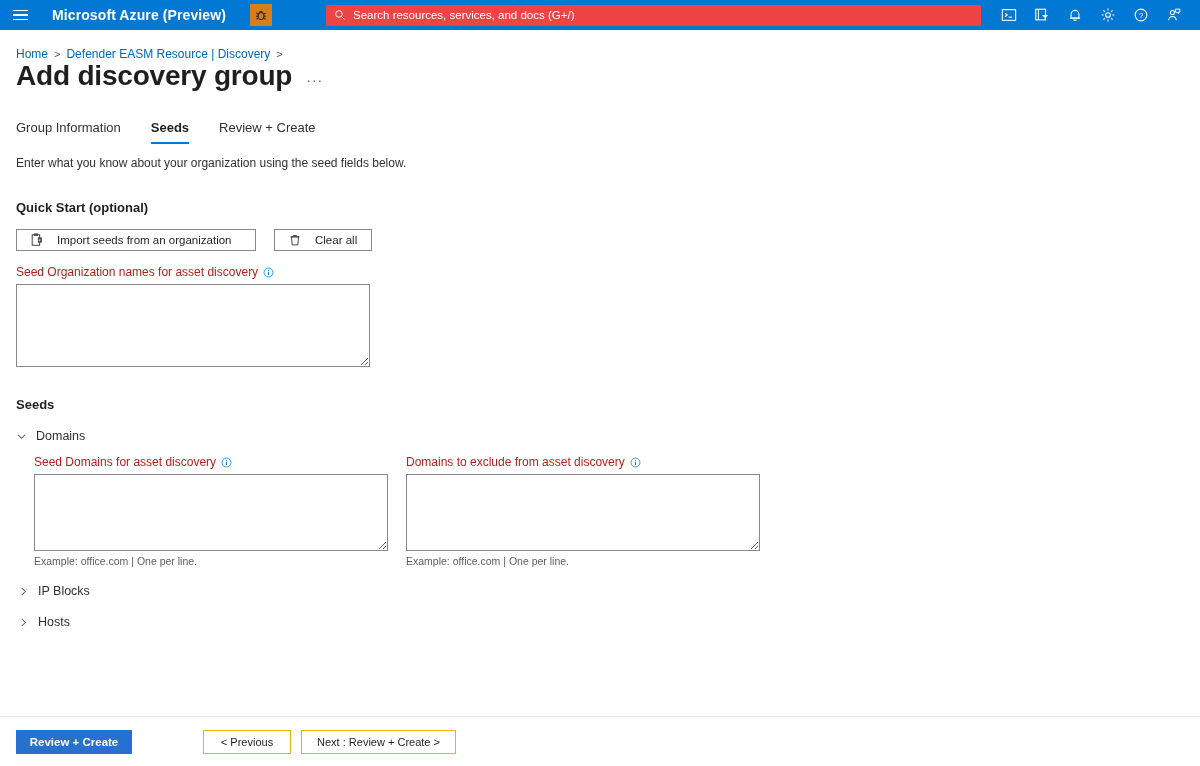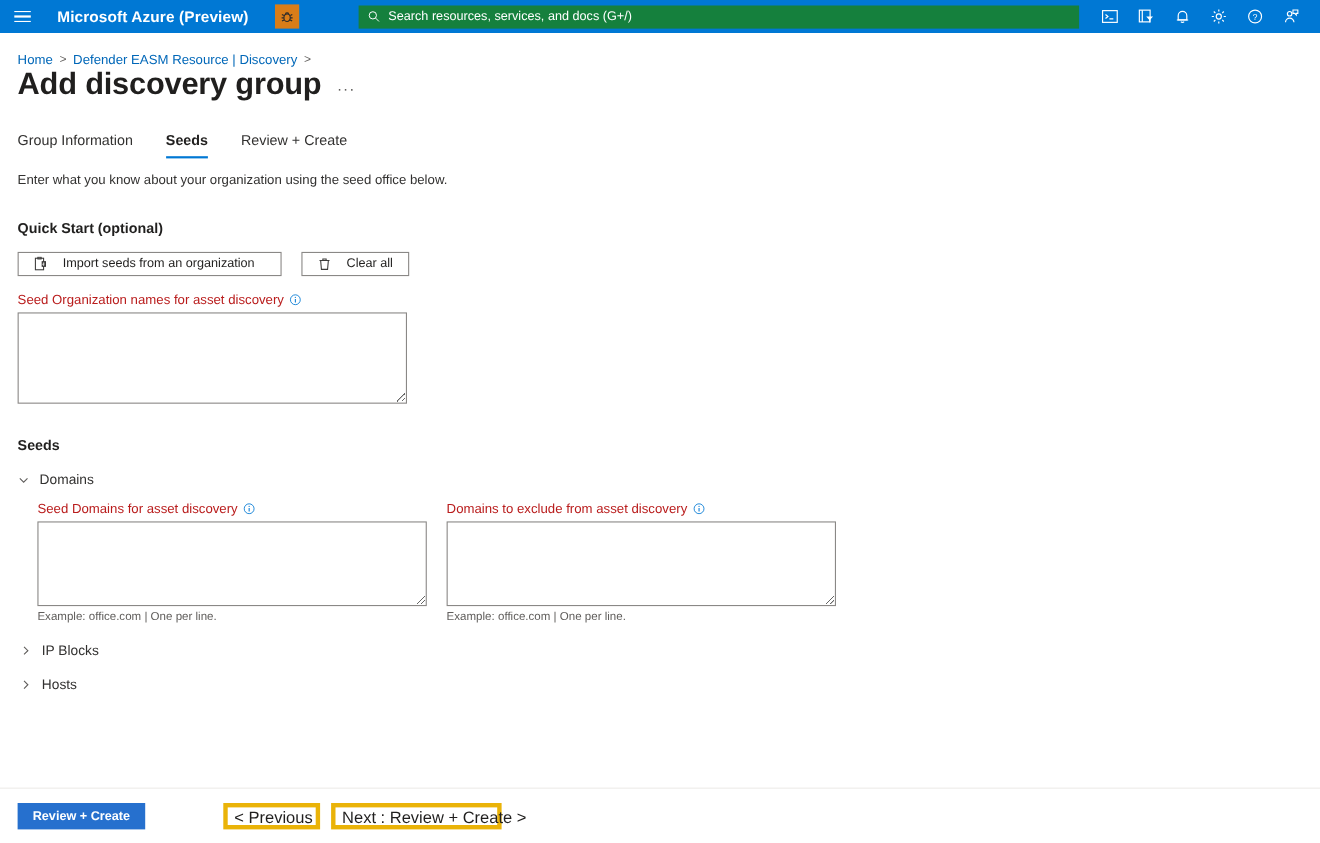--- a/index.html
+++ b/index.html
@@ -43,21 +43,21 @@
     background: #d97d18;
     margin-left: 24px;
     display: flex; align-items: center; justify-content: center;
     cursor: pointer;
   }
   .search-wrap {
     position: absolute;
     left: 326px;
     width: 655px;
     height: 21px;
-    background: #15803d;
+    background: #ef4444;
     display: flex;
     align-items: center;
     padding: 0 8px;
   }
   .search-icon { flex: 0 0 auto; display:flex; align-items:center; }
   .search-text {
     font-size: 11.5px;
     color: #ffffff;
     margin-left: 7px;
     white-space: nowrap;
@@ -260,23 +260,23 @@
     height: 24px;
     width: 116px;
     font-size: 11.5px;
     font-weight: bold;
     font-family: "Liberation Sans", sans-serif;
     cursor: pointer;
   }
   .btn-secondary {
     background: #ffffff;
     color: #201f1e;
-    border: 4px solid #eab308;
+    border: 1px solid #eab308;
     height: 24px;
-    font-size: 15px;
+    font-size: 11px;
     font-family: "Liberation Sans", sans-serif;
     cursor: pointer;
     white-space: nowrap;
   }
   #btn-previous { width: 88px; margin-left: 71px; }
   #btn-next { width: 155px; margin-left: 10px; }
 </style>
 </head>
 <body>
 
@@ -379,21 +379,21 @@
     <div class="page-title">Add discovery group</div>
     <div class="title-ellipsis">···</div>
   </div>
 
   <div class="tabs">
     <div class="tab">Group Information</div>
     <div class="tab active">Seeds</div>
     <div class="tab">Review + Create</div>
   </div>
 
-  <div class="section-sub">Enter what you know about your organization using the seed office below.</div>
+  <div class="section-sub">Enter what you know about your organization using the seed fields below.</div>
 
   <div class="group-title">Quick Start (optional)</div>
   <div class="btn-row">
     <div class="qbtn" id="btn-import">
       <span class="qicon">
         <svg width="14" height="14" viewBox="0 0 16 16" aria-hidden="true">
           <rect x="2.5" y="2" width="8.5" height="12" fill="none" stroke="#3b3a39" stroke-width="1.1"></rect>
           <rect x="5" y="1" width="3.5" height="1.8" fill="none" stroke="#3b3a39" stroke-width="1"></rect>
           <rect x="9" y="5" width="4.5" height="6" fill="#3b3a39"></rect>
           <polyline points="11.2,6.4 11.2,9.4 9.8,8.2" fill="none" stroke="#ffffff" stroke-width="1"></polyline>

